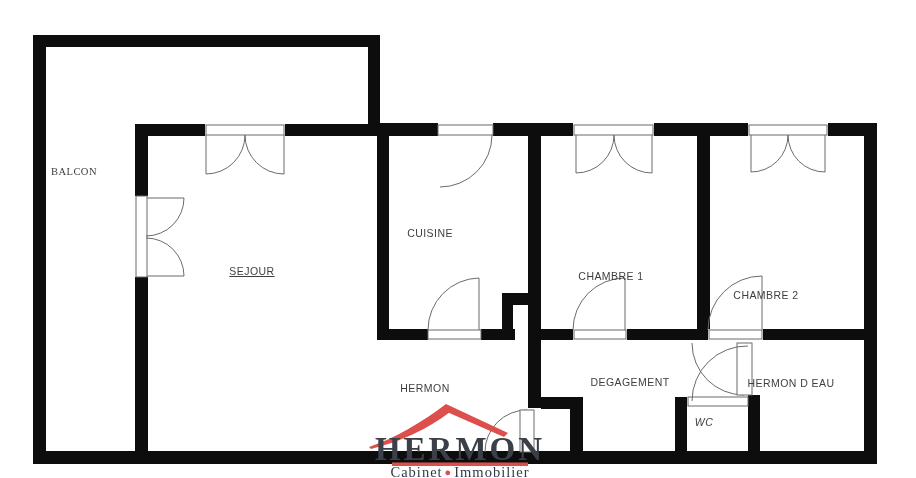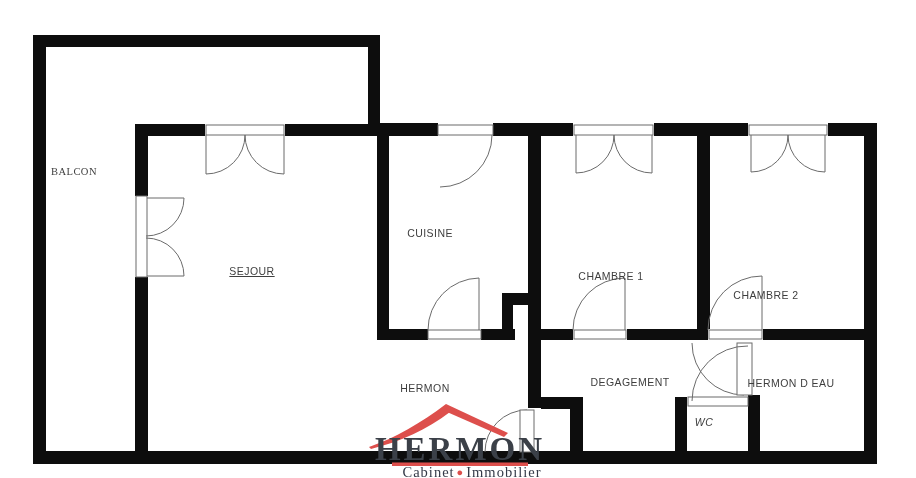--- a/index.html
+++ b/index.html
@@ -20,21 +20,21 @@
   .logo-name{
     position:absolute;left:0;top:33px;transform:translate(-50%,0);
     font-family:"Liberation Serif", serif;font-weight:700;font-size:33px;
     letter-spacing:3px;color:#3b4048;white-space:nowrap;line-height:1;
   }
   .logo-rule{
     position:absolute;left:-68px;top:62px;width:136px;height:3px;
     background:#dd4f4c;border-top:1px solid #7c2f2e;
   }
   .logo-tagline{
-    position:absolute;left:12px;top:65px;transform:translate(-50%,0);
+    position:absolute;left:0;top:65px;transform:translate(-50%,0);
     font-family:"Liberation Serif", serif;font-size:14.5px;color:#333947;
     letter-spacing:1px;white-space:nowrap;line-height:1;
   }
   .logo-tagline .dot{color:#dd4f4c;font-size:11px;margin:0 2px;vertical-align:1px;}
 </style>
 </head>
 <body>
 
 <div class="stage">
 

